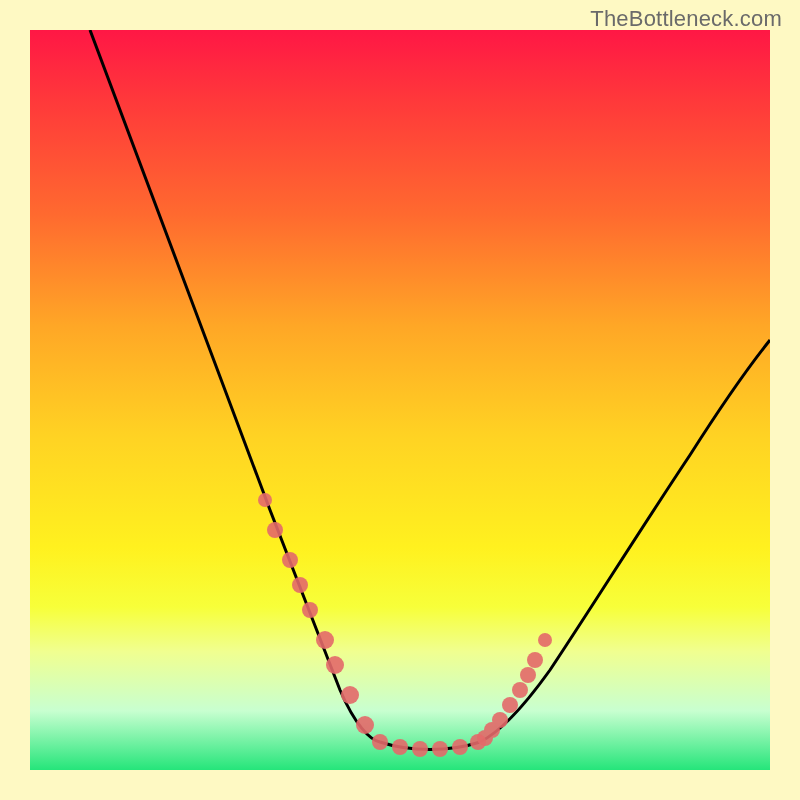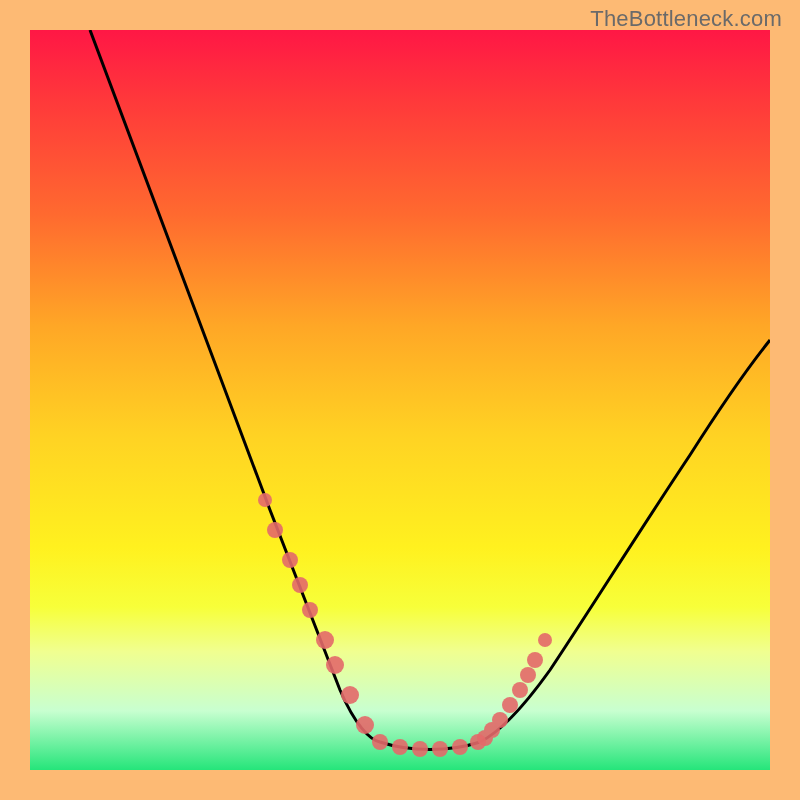--- a/index.html
+++ b/index.html
@@ -8,21 +8,21 @@
     width: 800px;
     height: 800px;
     overflow: hidden;
     background: #000;
     font-family: Arial, Helvetica, sans-serif;
   }
   .frame {
     position: relative;
     width: 800px;
     height: 800px;
-    background: #fdba74;
+    background: #fef9c3;
   }
   .plot-area {
     position: absolute;
     left: 30px;
     top: 30px;
     width: 740px;
     height: 740px;
     overflow: hidden;
   }
   .gradient {

